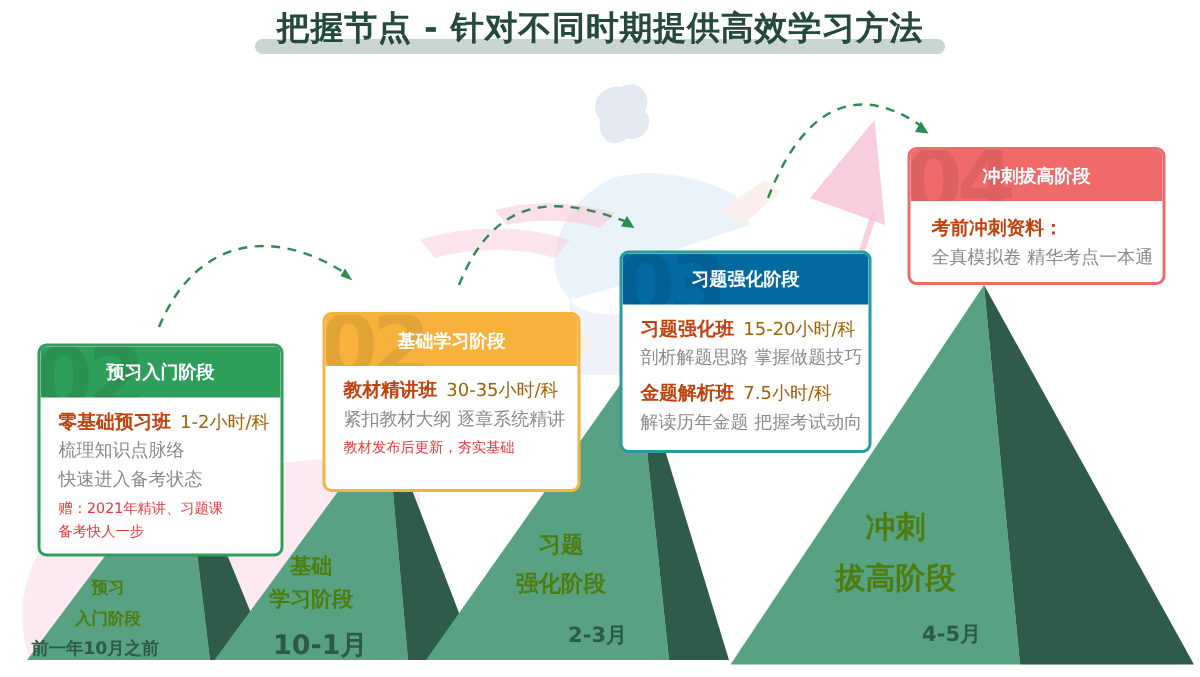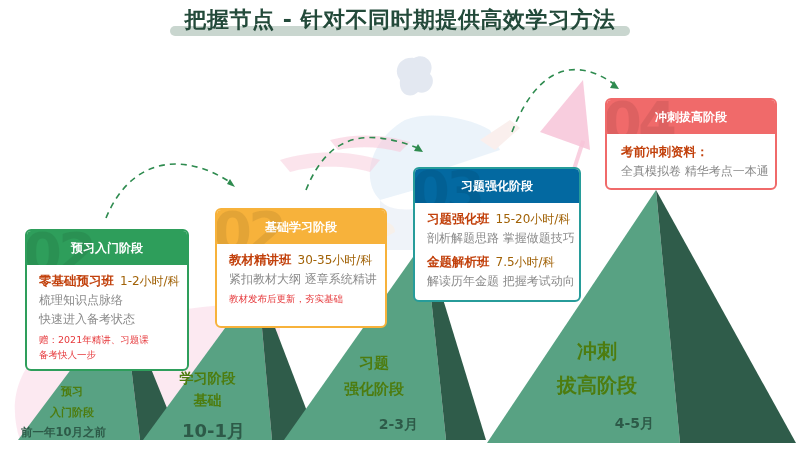--- a/index.html
+++ b/index.html
@@ -144,22 +144,22 @@
   </div>
 </div>
 
 <div class="mlabel" style="left:40px; top:381px; width:64px; font-size:11px; line-height:21px;">
   <div>预习</div>
   <div>入门阶段</div>
 </div>
 <div class="mtime" style="left:10px; top:423px; width:96px; font-size:11.5px; line-height:18px;">前一年10月之前</div>
 
 <div class="mlabel" style="left:170px; top:367px; width:75px; font-size:14px; line-height:22px;">
+  <div>基础</div>
   <div>学习阶段</div>
-  <div>基础</div>
 </div>
 <div class="mtime" style="left:170px; top:421px; width:75px; font-size:18px; line-height:20px;">10-1月</div>
 
 <div class="mlabel" style="left:330px; top:350px; width:88px; font-size:15px; line-height:26px;">
   <div>习题</div>
   <div>强化阶段</div>
 </div>
 <div class="mtime" style="left:330px; top:414px; width:88px; font-size:14px; line-height:20px;">2-3月</div>
 
 <div class="mlabel" style="left:540px; top:334px; width:114px; font-size:20px; line-height:34px;">

